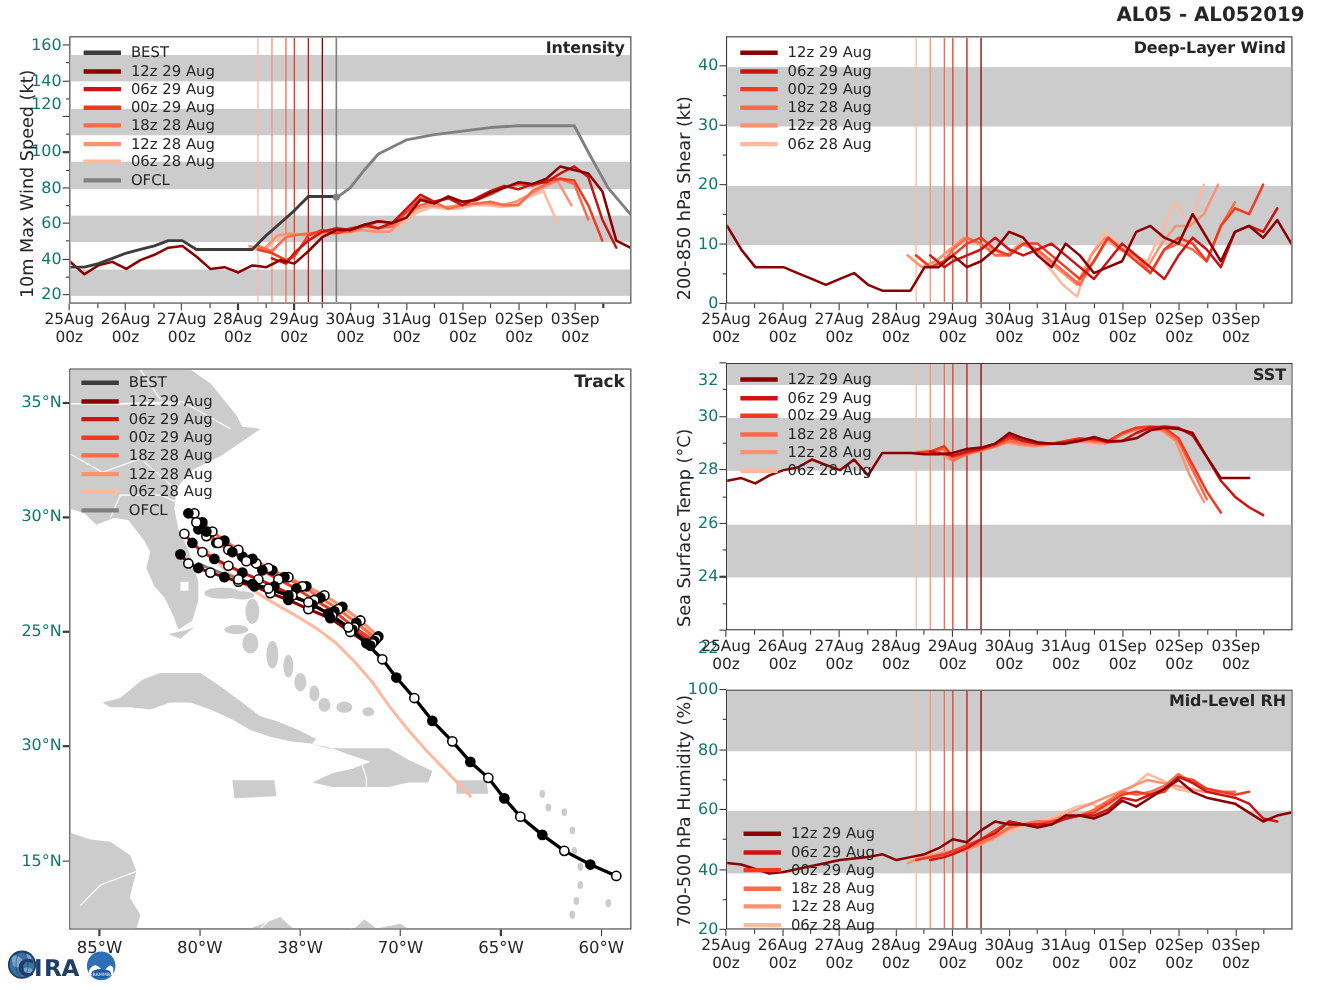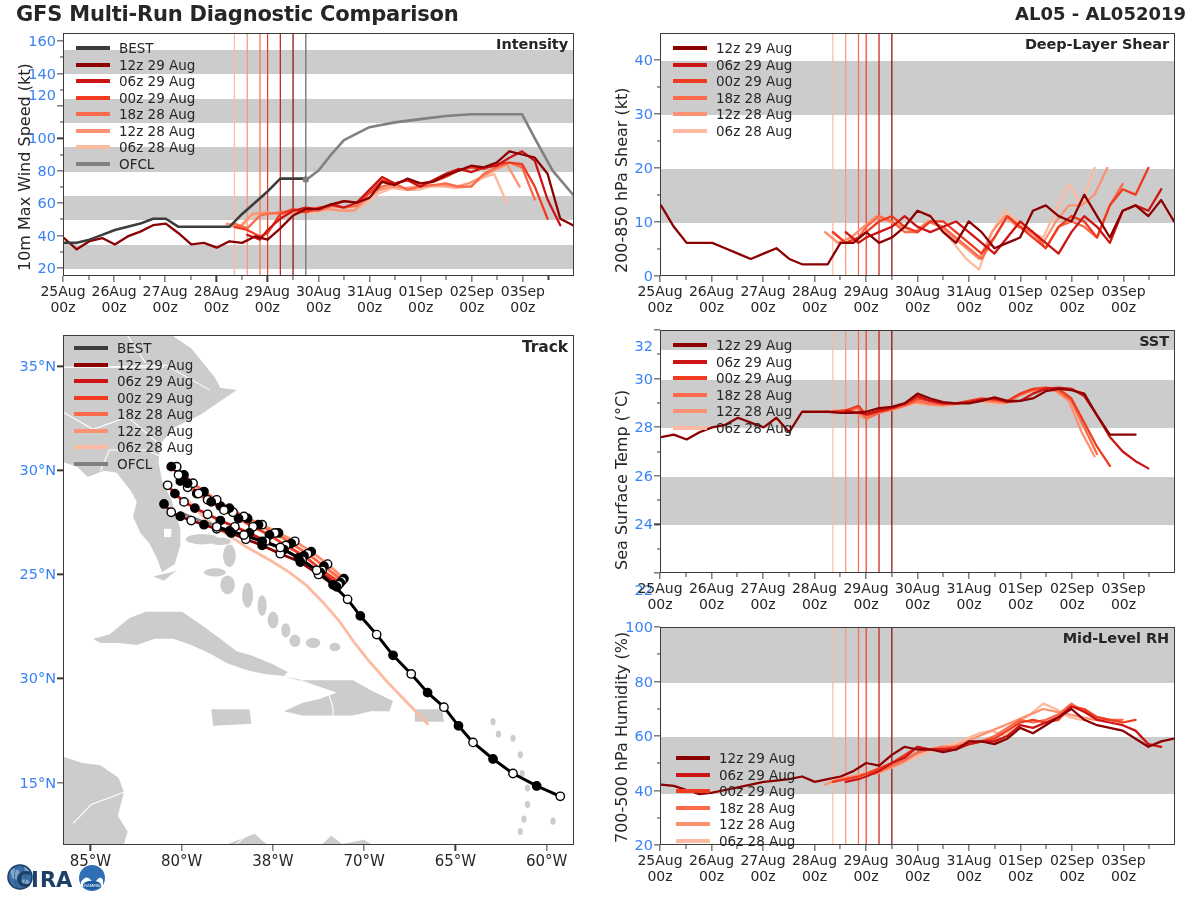--- a/index.html
+++ b/index.html
@@ -34,21 +34,21 @@
     position:absolute;right:6px;top:3px;
     font-size:14.5px;font-weight:bold;color:#262626;
     letter-spacing:-0.1px;z-index:6;
   }
   .corner-label.track{font-size:15.5px;}
 
   
   .ytick{
     position:absolute;right:100%;margin-right:7px;
     transform:translateY(-50%);
-    font-size:14.5px;color:#3b82f6;white-space:nowrap;
+    font-size:14.5px;color:#0f766e;white-space:nowrap;
   }
   .ytickmark{position:absolute;right:100%;width:6px;height:1.3px;background:#3c3c3c;transform:translateY(-50%);}
   .yminor{position:absolute;right:100%;width:3.5px;height:1.1px;background:#3c3c3c;transform:translateY(-50%);}
 
   .xtickmark{position:absolute;top:100%;width:1.3px;height:6px;background:#3c3c3c;transform:translateX(-50%);}
   .xminor{position:absolute;top:100%;width:1.1px;height:3.5px;background:#3c3c3c;transform:translateX(-50%);}
   .xtick{
     position:absolute;top:100%;margin-top:8px;
     transform:translateX(-50%);text-align:center;
     font-size:14px;color:#262626;line-height:1.12;white-space:nowrap;
@@ -71,21 +71,20 @@
   .mapsvg{position:absolute;inset:0;width:100%;height:100%;}
 
   
   .logo{position:absolute;left:4px;bottom:2px;width:112px;height:42px;}
 </style>
 </head>
 <body>
 
 <div class="fig">
 
-  <div class="maintitle">GFS Multi-Run Diagnostic Comparison</div>
   <div class="stormid">AL05 - AL052019</div>
 
   <div class="panel" id="p-intensity" style="left:63px;top:33px;width:511px;height:243px;">
     <div class="axesbox">
       <div class="bands" id="bands-intensity">
           <div class="band" style="top: 210.6px; height: 24.3px;"></div>
           <div class="band" style="top: 162px; height: 24.3px;"></div>
           <div class="band" style="top: 113.4px; height: 24.3px;"></div>
           <div class="band" style="top: 64.8px; height: 24.3px;"></div>
           <div class="band" style="top: 16.2px; height: 24.3px;"></div>
@@ -421,21 +420,21 @@
           <line x1="218.875" x2="218.875" y1="0" y2="243" stroke="#cd1414" stroke-width="1.2"></line>
           <line x1="231.75" x2="231.75" y1="0" y2="243" stroke="#8b0000" stroke-width="1.2"></line>
           <path d="M164.80 199.80 L177.68 210.60 L190.55 205.20 L203.43 194.40 L216.30 183.60 L229.18 189.00 L242.05 194.40 L254.93 199.80 L267.80 189.00 L280.68 194.40 L293.55 210.60 L306.43 226.80 L319.30 237.60 L332.18 199.80 L345.05 178.20 L357.93 189.00 L370.80 199.80 L383.68 205.20 L396.55 178.20 L409.43 151.20 L422.30 172.80 L435.18 135.00" fill="none" stroke="#fcbba1" stroke-width="2.3" stroke-linejoin="round" stroke-linecap="round"></path>
           <path d="M164.80 199.80 L177.68 210.60 L190.55 205.20 L203.43 194.40 L216.30 183.60 L229.18 189.00 L242.05 194.40 L254.93 199.80 L267.80 189.00 L280.68 194.40 L293.55 205.20 L306.43 216.00 L319.30 226.80 L332.18 199.80 L345.05 183.60 L357.93 194.40 L370.80 199.80 L383.68 210.60 L396.55 189.00 L409.43 172.80 L422.30 172.80 L435.18 162.00 L448.05 135.00" fill="none" stroke="#fc9272" stroke-width="2.3" stroke-linejoin="round" stroke-linecap="round"></path>
           <path d="M172.53 199.80 L185.40 210.60 L198.28 205.20 L206.00 194.40 L218.88 183.60 L231.75 189.00 L244.63 199.80 L257.50 199.80 L270.38 189.00 L283.25 194.40 L296.13 205.20 L309.00 216.00 L321.88 226.80 L334.75 205.20 L347.63 183.60 L360.50 194.40 L373.38 199.80 L386.25 216.00 L399.13 194.40 L412.00 189.00 L424.88 194.40 L437.75 205.20 L450.63 172.80 L463.50 151.20" fill="none" stroke="#fb6a4a" stroke-width="2.3" stroke-linejoin="round" stroke-linecap="round"></path>
           <path d="M172.53 199.80 L185.40 210.60 L198.28 205.20 L206.00 199.80 L218.88 189.00 L231.75 183.60 L244.63 194.40 L257.50 199.80 L270.38 189.00 L283.25 189.00 L296.13 199.80 L309.00 210.60 L321.88 221.40 L334.75 205.20 L347.63 183.60 L360.50 194.40 L373.38 205.20 L386.25 216.00 L399.13 194.40 L412.00 183.60 L424.88 189.00 L437.75 205.20 L450.63 172.80 L463.50 156.60 L476.38 162.00 L489.25 135.00" fill="none" stroke="#f03b20" stroke-width="2.3" stroke-linejoin="round" stroke-linecap="round"></path>
           <path d="M185.40 199.80 L198.28 210.60 L206.00 205.20 L218.88 199.80 L231.75 194.40 L244.63 183.60 L257.50 194.40 L270.38 199.80 L283.25 194.40 L296.13 189.00 L309.00 199.80 L321.88 210.60 L334.75 221.40 L347.63 205.20 L360.50 189.00 L373.38 199.80 L386.25 210.60 L399.13 221.40 L412.00 199.80 L424.88 183.60 L437.75 194.40 L450.63 210.60 L463.50 178.20 L476.38 172.80 L489.25 178.20 L502.13 156.60" fill="none" stroke="#cd1414" stroke-width="2.3" stroke-linejoin="round" stroke-linecap="round"></path>
           <path d="M0.00 172.80 L12.88 194.40 L25.75 210.60 L38.63 210.60 L51.50 210.60 L64.38 216.00 L77.25 221.40 L90.13 226.80 L103.00 221.40 L115.88 216.00 L128.75 226.80 L141.63 232.20 L154.50 232.20 L167.38 232.20 L180.25 210.60 L193.13 210.60 L206.00 199.80 L218.88 210.60 L231.75 205.20 L244.63 194.40 L257.50 178.20 L270.38 183.60 L283.25 199.80 L296.13 210.60 L309.00 189.00 L321.88 199.80 L334.75 216.00 L347.63 210.60 L360.50 205.20 L373.38 178.20 L386.25 172.80 L399.13 183.60 L412.00 189.00 L424.88 162.00 L437.75 183.60 L450.63 205.20 L463.50 178.20 L476.38 172.80 L489.25 183.60 L502.13 167.40 L515.00 189.00" fill="none" stroke="#8b0000" stroke-width="2.3" stroke-linejoin="round" stroke-linecap="round"></path>
         </svg>
     </div>
-    <div class="corner-label">Deep-Layer Shear</div>
+    <div class="corner-label">Deep-Layer Wind</div>
     <div class="ylabel" id="yl-shear" style="left:-48px;top:240px;">200-850 hPa Shear (kt)</div>
     <div id="yax-shear">
         <div class="ytickmark" style="top: 243px;"></div>
         <div class="ytick" style="top: 243px;">0</div>
         <div class="ytickmark" style="top: 189px;"></div>
         <div class="ytick" style="top: 189px;">10</div>
         <div class="ytickmark" style="top: 135px;"></div>
         <div class="ytick" style="top: 135px;">20</div>
         <div class="ytickmark" style="top: 81px;"></div>
         <div class="ytick" style="top: 81px;">30</div>

